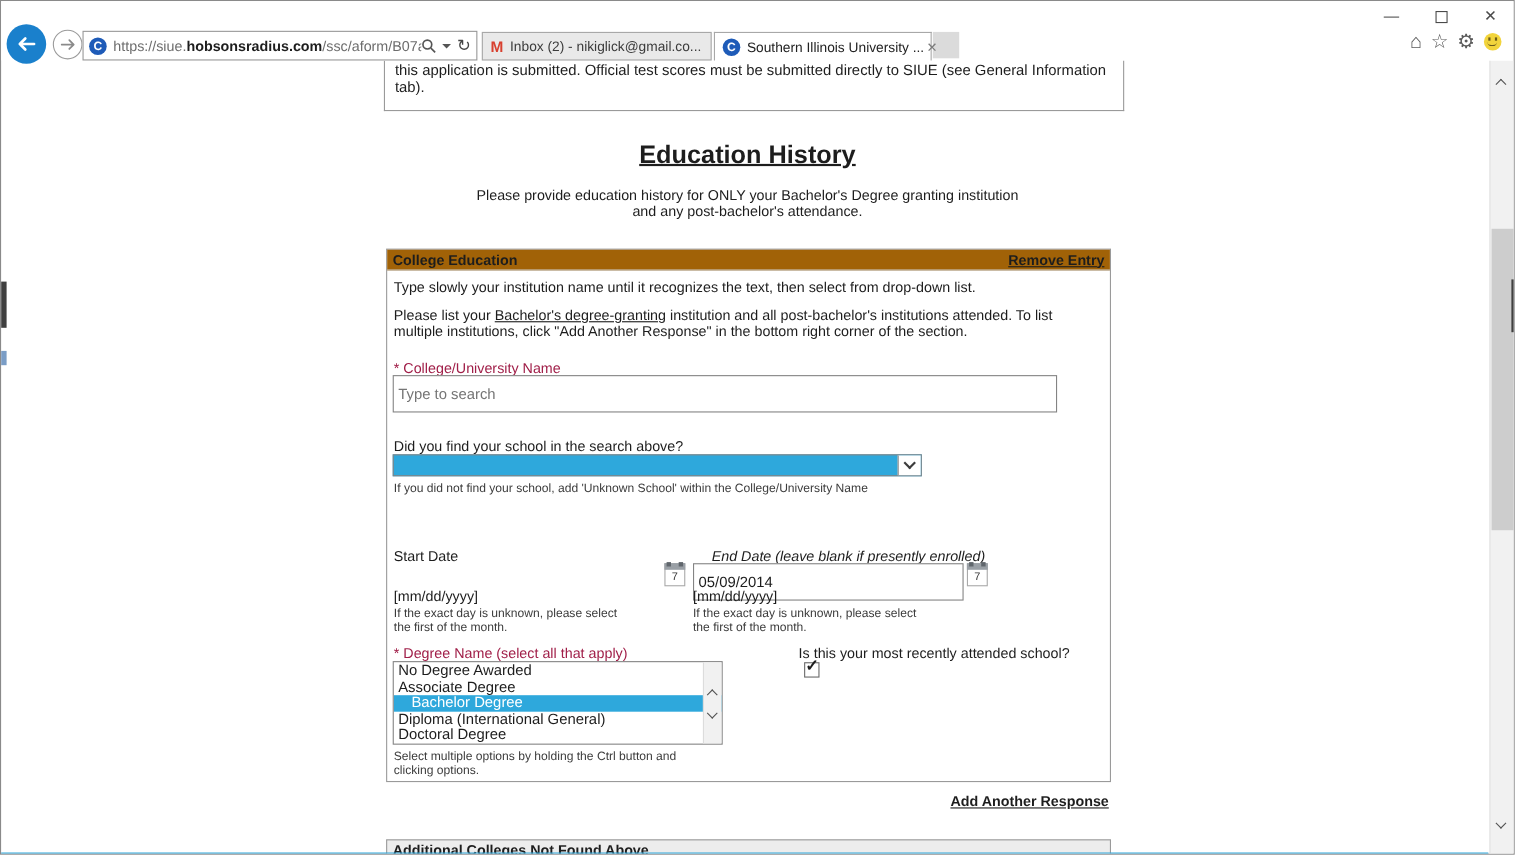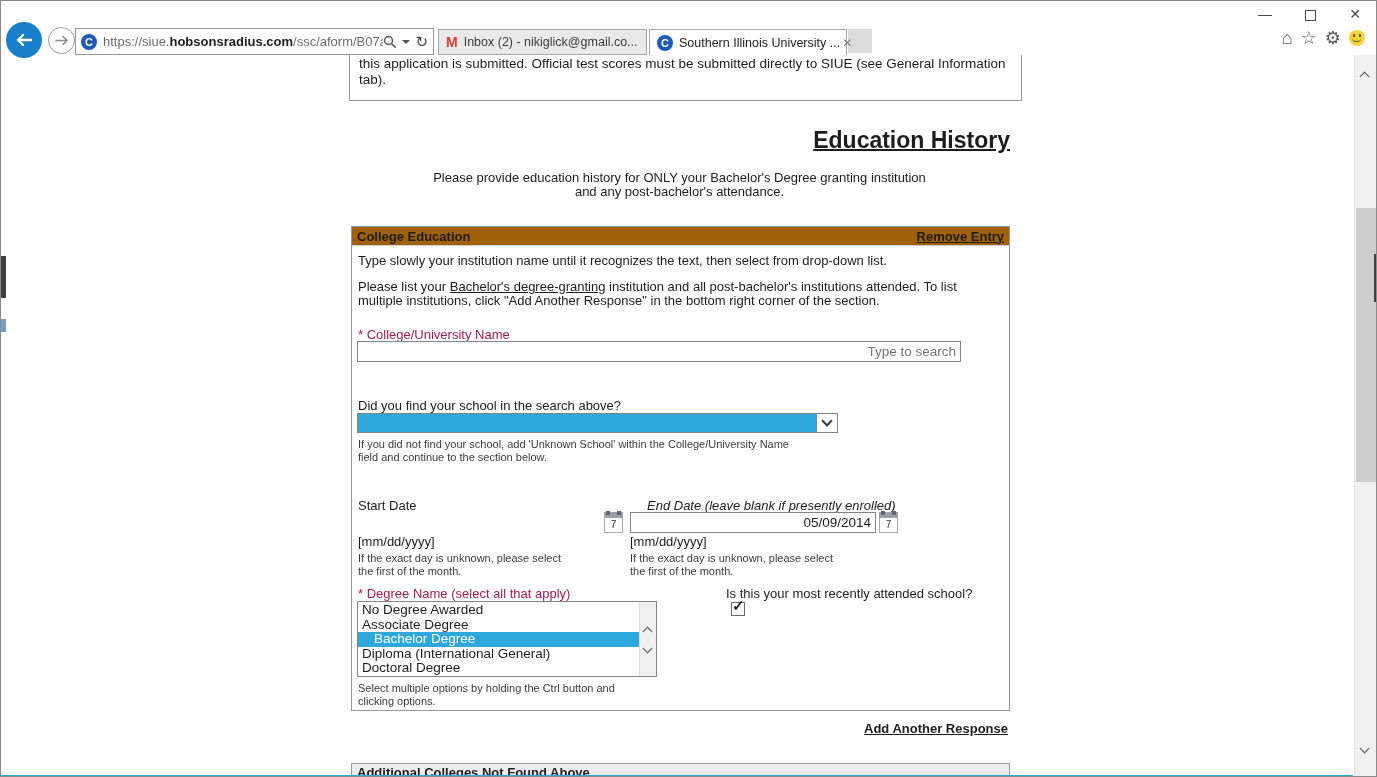--- a/index.html
+++ b/index.html
@@ -31,32 +31,32 @@
   .tab-stub { position:absolute; left:847px; top:28px; width:24px; height:24px; background:#dbdbdb; }
   .tool-icons { position:absolute; top:28px; right:11px; display:flex; gap:8px; align-items:center; color:#5b5b5b; }
   .tool-icons .glyph { font-size:18px; line-height:18px; }
   .smiley { width:16px; height:16px; border-radius:50%; background:#f2d43c; position:relative; }
   .smiley .eye { position:absolute; width:2px; height:3px; background:#6b5b1a; top:4px; }
   .smiley .eye.l { left:4px; } .smiley .eye.r { right:4px; }
   .smiley .mouth { position:absolute; left:3px; top:8px; width:9px; height:4px; border-bottom:1.5px solid #6b5b1a; border-radius:0 0 8px 8px; }
   
   .content { position:absolute; inset:0; z-index:1; }
   .intro-box { position:absolute; left:348px; top:54px; width:673px; height:46px; border:1px solid #9a9a9a; border-top:none; padding:1px 9px; font-size:13.5px; line-height:16px; color:#1d1d1d; }
-  .heading { position:absolute; left:348px; top:126px; width:661px; text-align:right; font-size:23px; font-weight:bold; }
+  .heading { position:absolute; left:348px; top:126px; width:661px; text-align:center; font-size:23px; font-weight:bold; }
   .heading span { text-decoration:underline; text-decoration-thickness:2px; }
   .subtitle { position:absolute; left:348px; top:170px; width:661px; text-align:center; font-size:13px; line-height:14px; }
   .college-box { position:absolute; left:350px; top:225px; width:659px; height:485px; border:1px solid #9a9a9a; }
   .sec-header { position:absolute; left:0; top:0; width:100%; height:19px; background:#a16207; border-bottom:1px solid #cfcfcf; display:flex; justify-content:space-between; align-items:center; padding:0 5px; font-size:13px; font-weight:bold; }
   .link-u { text-decoration:underline; color:#1d1d1d; cursor:pointer; }
   .p1 { position:absolute; left:6px; top:26px; font-size:13px; }
   .p2 { position:absolute; left:6px; top:53px; width:606px; font-size:13px; line-height:14px; }
   .p2 .u { text-decoration:underline; }
   .req-label { color:#a01e48; font-size:13px; position:absolute; }
   .plain-label { color:#1d1d1d; font-size:13px; position:absolute; }
-  .txt-input { position:absolute; height:21px; border:1px solid #848484; font-family:"Liberation Sans",sans-serif; font-size:13.5px; padding:0 4px; color:#1d1d1d;text-align:right; }
+  .txt-input { position:absolute; height:34px; border:1px solid #848484; font-family:"Liberation Sans",sans-serif; font-size:13.5px; padding:0 4px; color:#1d1d1d; }
   .txt-input::placeholder { color:#757575; opacity:1; }
   .sel { position:absolute; left:5px; top:186px; width:481px; height:20px; background:#2ea8dc; border:1px solid #848484; }
   .sel-btn { position:absolute; right:0; top:0; width:21px; height:18px; background:#fff; border-left:1px solid #848484; display:flex; align-items:center; justify-content:center; }
   .chev { display:inline-block; width:8px; height:8px; border-right:2px solid #3c3c3c; border-bottom:2px solid #3c3c3c; }
   .chev.down { transform:rotate(45deg); margin-top:-4px; }
   .chev.up { transform:rotate(-135deg); margin-top:4px; }
   .chev.thin { width:7px; height:7px; border-width:1.5px; border-color:#505050; }
   .small-note { position:absolute; font-size:11px; color:#3c3c3c; line-height:13px; }
   .cal { position:absolute; width:19px; height:21px; border:1px solid #a9a9a9; background:#fff; font-size:10px; color:#333; text-align:center; }
   .cal-top { position:absolute; left:-1px; top:-1px; width:19px; height:6px; background:#9aa0a6; }
@@ -169,21 +169,20 @@
     <input class="txt-input" style="left: 5px; top: 114px; width: 604px;" placeholder="Type to search">
 
     <div class="plain-label" style="left:6px; top:171px;">Did you find your school in the search above?</div>
     <div class="sel">
       <span class="sel-btn">
           <span class="chev down"></span>
         </span>
     </div>
     <div class="small-note" style="left:6px; top:211px;">
       <div>If you did not find your school, add 'Unknown School' within the College/University Name</div>
-      <div>field and continue to the section below.</div>
     </div>
 
     <div class="plain-label" style="left:6px; top:271px;">Start Date</div>
     <span class="cal" style="left:252px; top:285px;">
       <span class="cal-top">
           <i class="a"></i>
           <i class="b"></i>
         </span>
       <span class="cal-day">7</span>
     </span>

